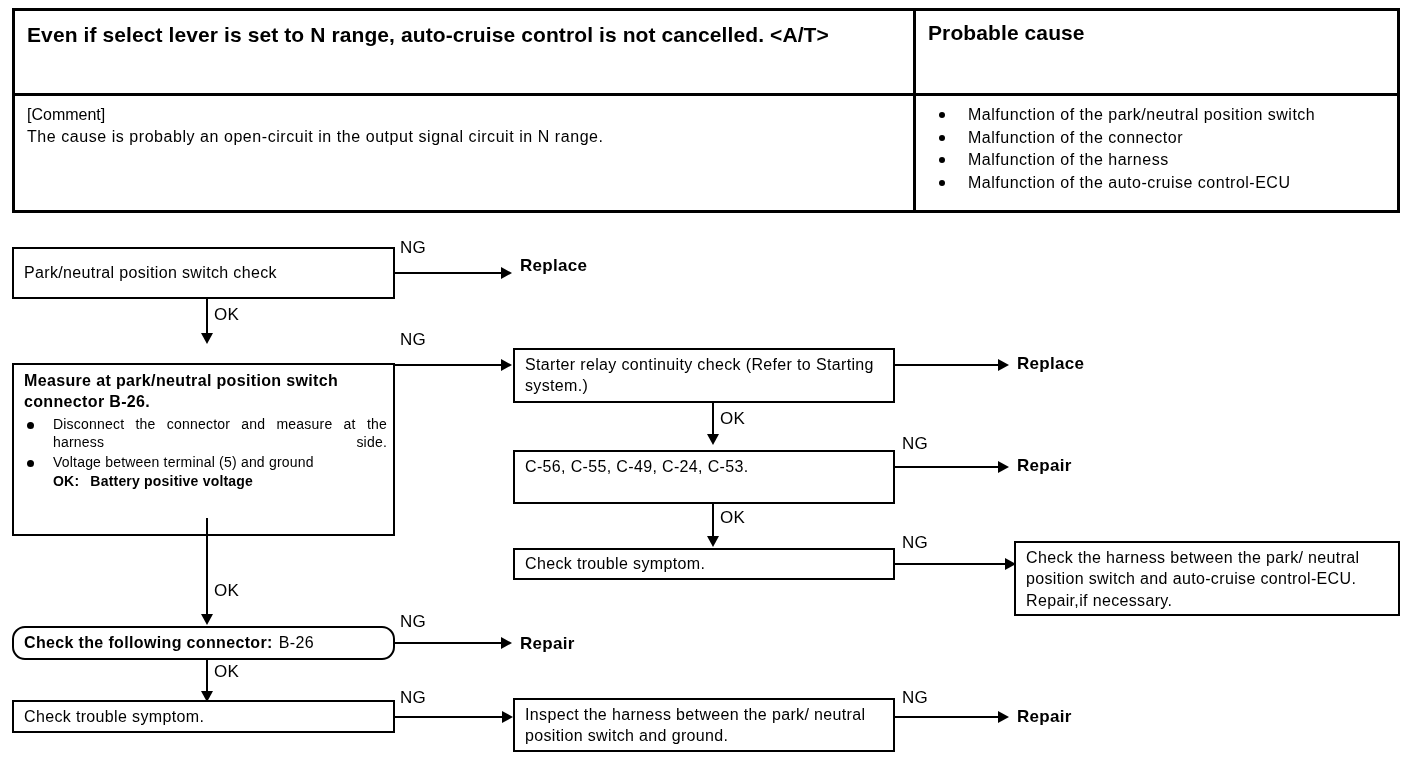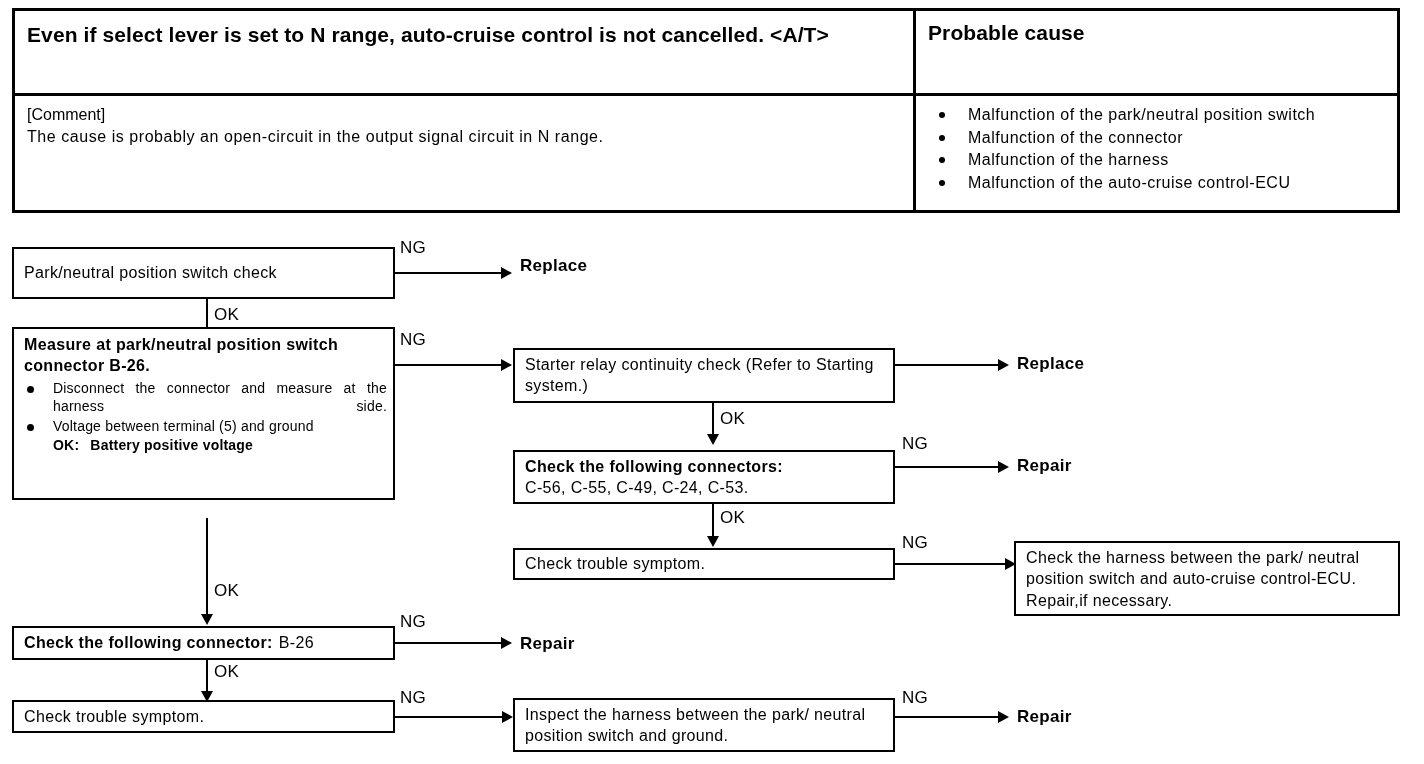--- a/index.html
+++ b/index.html
@@ -142,21 +142,21 @@
 
 <div class="abs hline" style="left:395px; top:272px; width:108px;"></div>
 <div class="abs arrow-r" style="left:501px; top:267px;"></div>
 <div class="edge-label abs" style="left:400px; top:238px;">NG</div>
 <div class="term-label abs" style="left:520px; top:256px;">Replace</div>
 
 <div class="abs vline" style="left:206px; top:299px; height:40px;"></div>
 <div class="abs arrow-d" style="left:201px; top:333px;"></div>
 <div class="edge-label abs" style="left:214px; top:305px;">OK</div>
 
-<div class="abs fbox" style="left:12px; top:327px; width:383px; height:173px; padding:5px 6px 4px 10px;">
+<div class="abs fbox" style="left:12px; top:363px; width:383px; height:173px; padding:5px 6px 4px 10px;">
   <div class="b">Measure at park/neutral position switch connector B-26.</div>
   <ul class="inbox-list">
     <li>
       <span class="bullet"></span>
       <span style="display:block; text-align:justify; text-align-last:justify;">Disconnect the connector and measure at the harness side.</span>
     </li>
     <li>
       <span class="bullet"></span>
       <span style="display:block;">Voltage between terminal (5) and ground</span>
       <span style="display:block; margin-top:1px;">
@@ -176,21 +176,20 @@
 </div>
 <div class="abs hline" style="left:895px; top:364px; width:105px;"></div>
 <div class="abs arrow-r" style="left:998px; top:359px;"></div>
 <div class="term-label abs" style="left:1017px; top:354px;">Replace</div>
 
 <div class="abs vline" style="left:712px; top:403px; height:37px;"></div>
 <div class="abs arrow-d" style="left:707px; top:434px;"></div>
 <div class="edge-label abs" style="left:720px; top:409px;">OK</div>
 
 <div class="abs fbox" style="left:513px; top:450px; width:382px; height:54px;">
-  <div class="b">Check the following connectors:</div>
   <div>C-56, C-55, C-49, C-24, C-53.</div>
 </div>
 <div class="abs hline" style="left:895px; top:466px; width:105px;"></div>
 <div class="abs arrow-r" style="left:998px; top:461px;"></div>
 <div class="edge-label abs" style="left:902px; top:434px;">NG</div>
 <div class="term-label abs" style="left:1017px; top:456px;">Repair</div>
 
 <div class="abs vline" style="left:712px; top:504px; height:38px;"></div>
 <div class="abs arrow-d" style="left:707px; top:536px;"></div>
 <div class="edge-label abs" style="left:720px; top:508px;">OK</div>
@@ -203,21 +202,21 @@
 <div class="edge-label abs" style="left:902px; top:533px;">NG</div>
 
 <div class="abs fbox" style="left:1014px; top:541px; width:386px; height:75px;">
   <span>Check the harness between the park/ neutral position switch and auto-cruise control-ECU. Repair,if necessary.</span>
 </div>
 
 <div class="abs vline" style="left:206px; top:518px; height:102px;"></div>
 <div class="abs arrow-d" style="left:201px; top:614px;"></div>
 <div class="edge-label abs" style="left:214px; top:581px;">OK</div>
 
-<div class="abs fbox" style="left:12px; top:626px; width:383px; height:34px; display:flex; align-items:center;">
+<div class="abs fbox" style="left:12px; top:626px; width:383px; height:34px; display:flex; align-items:center;border-radius:13px;">
   <span class="b">Check the following connector:</span>
   <span style="display:inline-block; width:6px;"></span>
   <span>B-26</span>
 </div>
 <div class="abs hline" style="left:395px; top:642px; width:108px;"></div>
 <div class="abs arrow-r" style="left:501px; top:637px;"></div>
 <div class="edge-label abs" style="left:400px; top:612px;">NG</div>
 <div class="term-label abs" style="left:520px; top:634px;">Repair</div>
 
 <div class="abs vline" style="left:206px; top:660px; height:37px;"></div>

